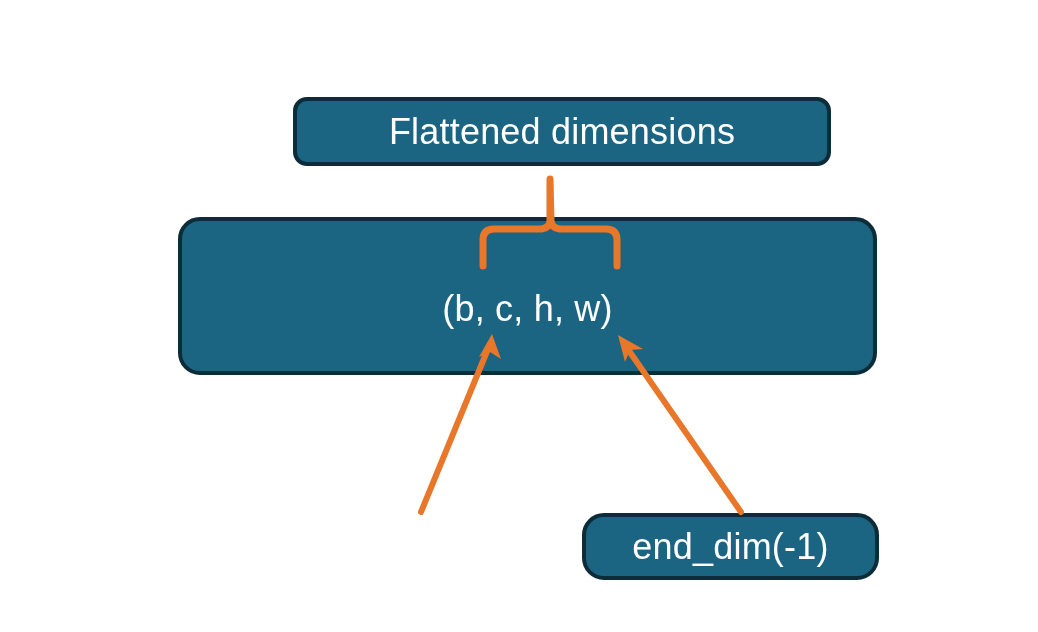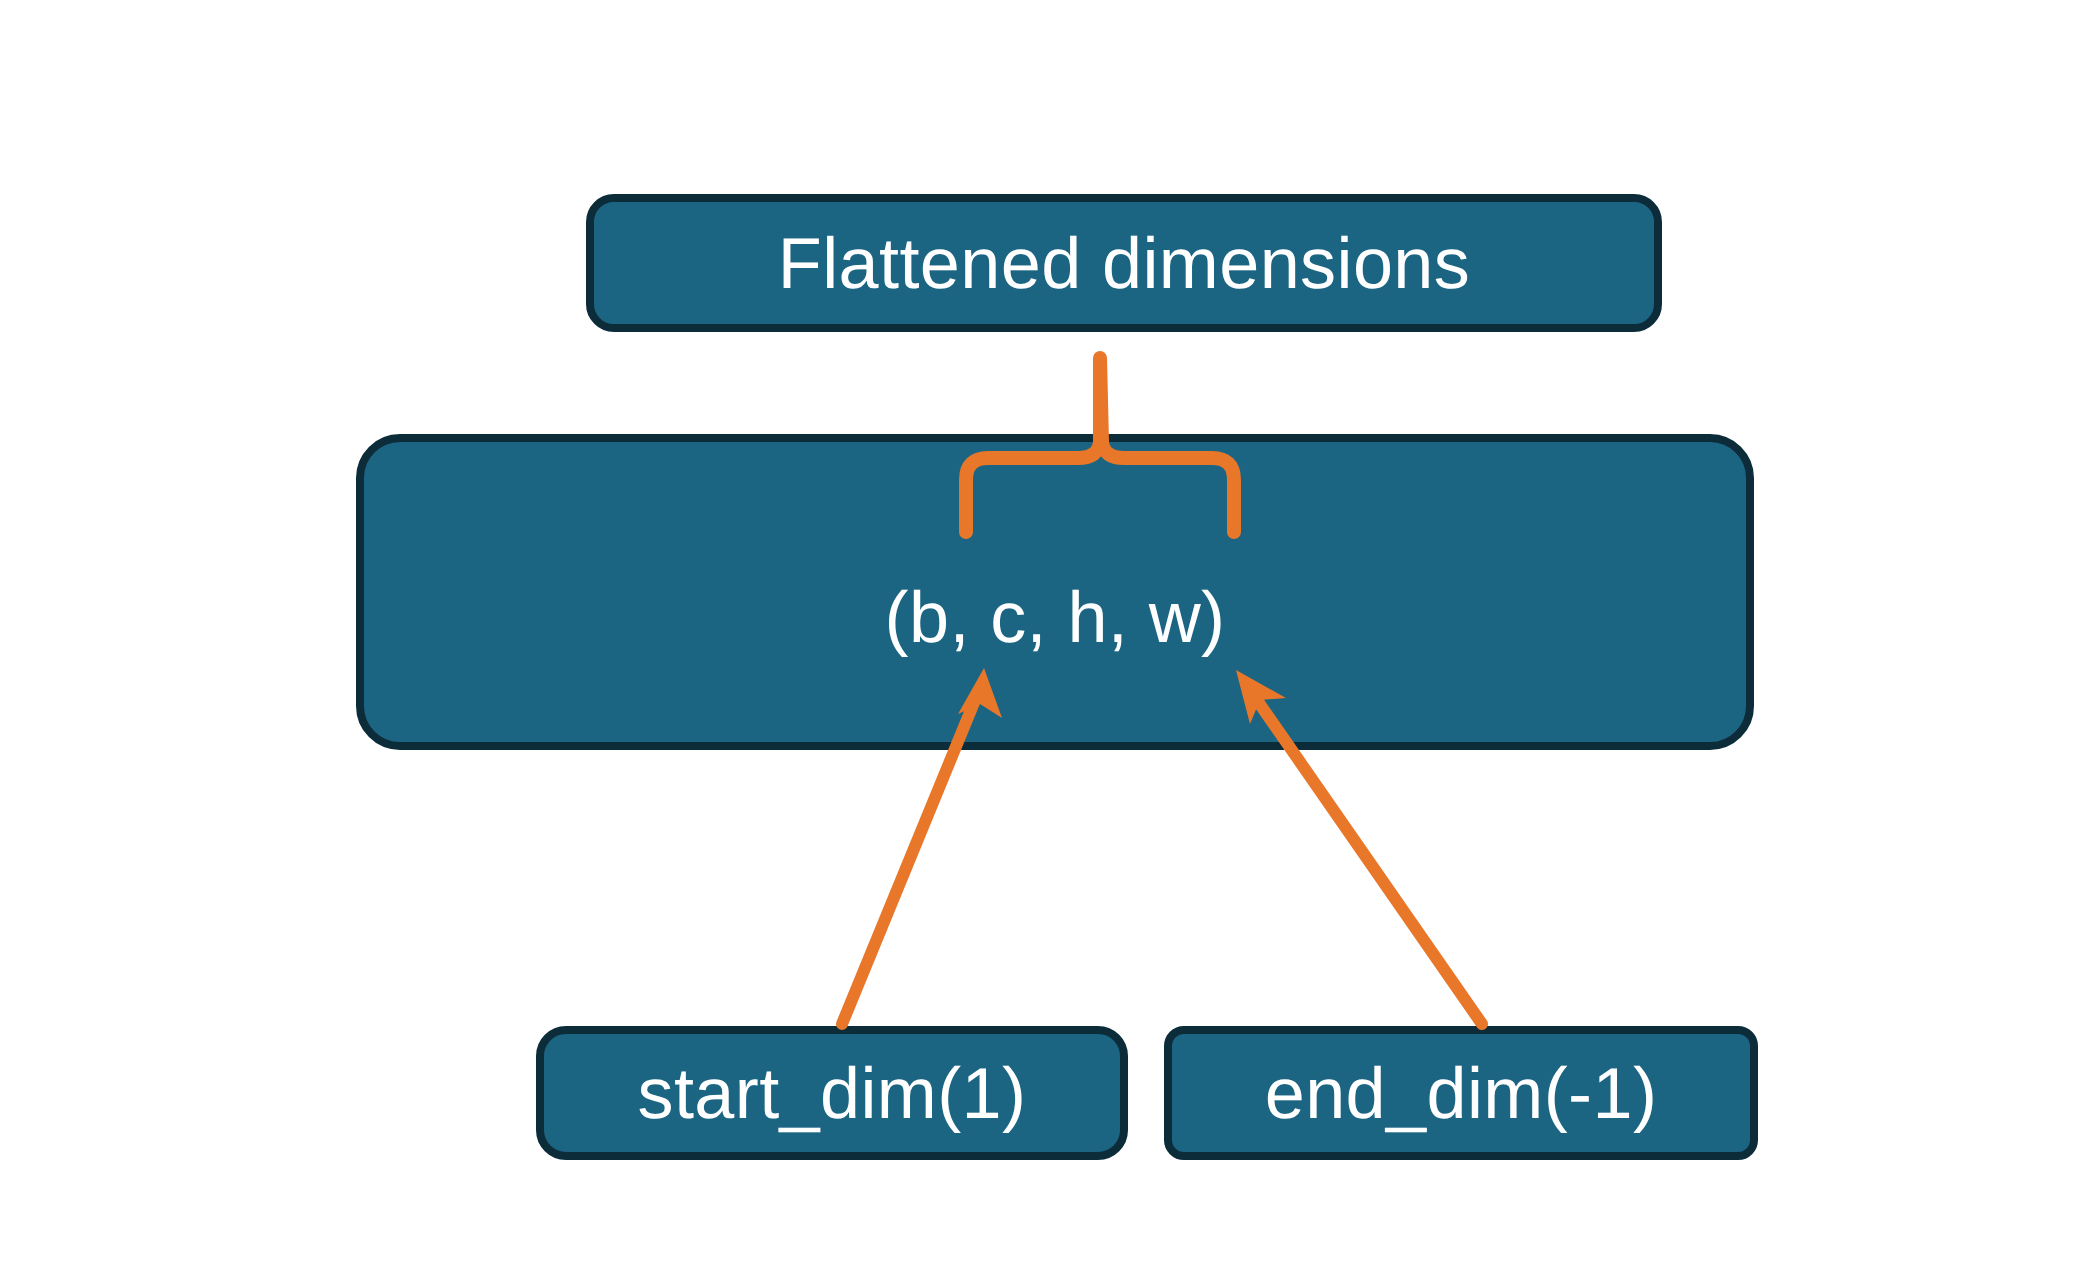--- a/index.html
+++ b/index.html
@@ -59,21 +59,21 @@
     height: 67px;
     font-size: 36px;
     border-radius: 15px;
   }
   #box-end-dim {
     left: 582px;
     top: 513px;
     width: 297px;
     height: 67px;
     font-size: 36px;
-    border-radius: 10px;
+    border-radius: 22px;
   }
   #overlay {
     position: absolute;
     left: 0;
     top: 0;
     width: 1038px;
     height: 632px;
     z-index: 3;
     pointer-events: none;
   }
@@ -84,23 +84,20 @@
 <div id="canvas">
 
   <div class="node-box" id="box-flattened">
     <span class="box-label">Flattened dimensions</span>
   </div>
 
   <div class="node-box" id="box-shape">
     <span class="shape-label">(b, c, h, w)</span>
   </div>
 
-  <div class="node-box" id="box-start-dim">
-    <span class="box-label">start_dim(1)</span>
-  </div>
 
   <div class="node-box" id="box-end-dim">
     <span class="box-label">end_dim(-1)</span>
   </div>
 
   <svg id="overlay" viewBox="0 0 1038 632" width="1038" height="632">
 
     <g>
       <path d="M 483 266
                L 483 240

